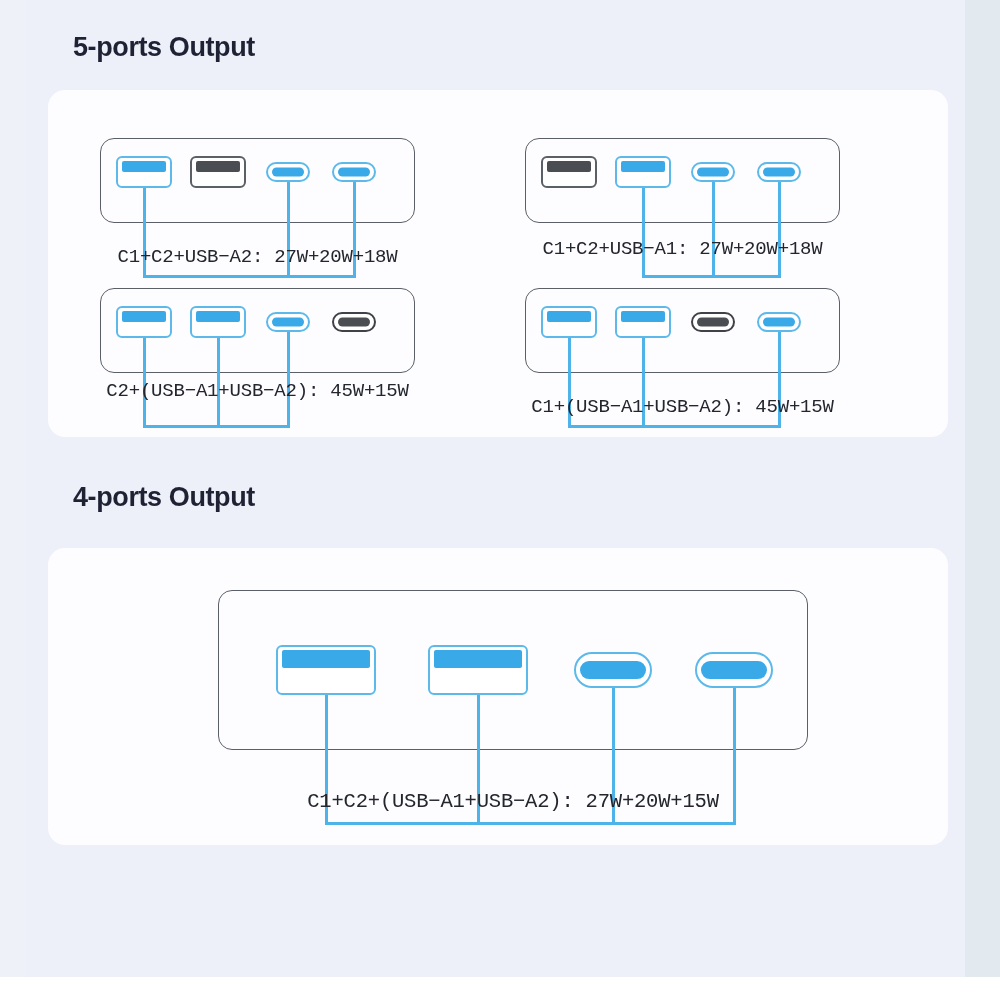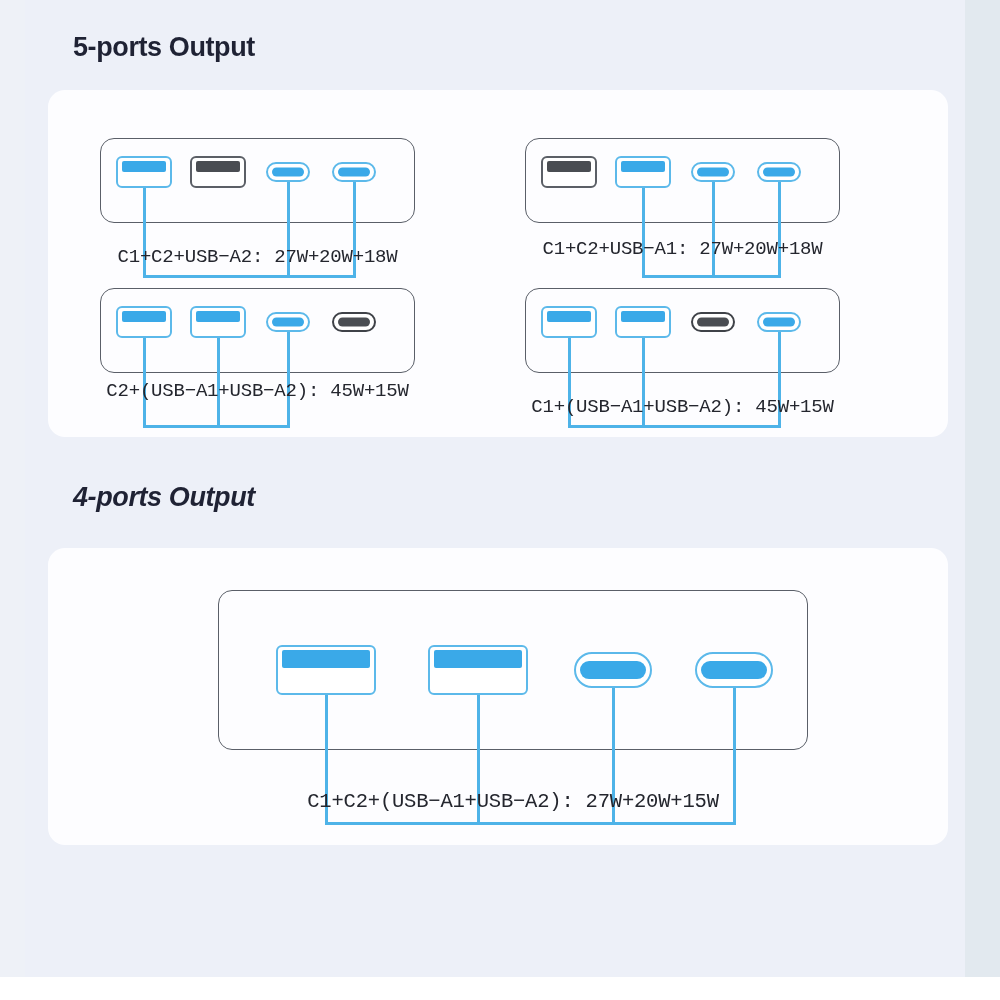--- a/index.html
+++ b/index.html
@@ -54,21 +54,21 @@
   
   .section-title {
     position: absolute;
     font-size: 27px;
     font-weight: bold;
     color: #1f2234;
     letter-spacing: -0.4px;
     white-space: nowrap;
   }
   #title-3ports { left: 73px; top: 32px; }
-  #title-4ports { left: 73px; top: 482px; font-style: italic; }
+  #title-4ports { left: 73px; top: 482px; }
 
   
   .card {
     position: absolute;
     background: #fdfdff;
     border-radius: 17px;
   }
   #card-3ports { left: 48px; top: 90px; width: 900px; height: 347px; }
   #card-4ports { left: 48px; top: 548px; width: 900px; height: 297px; }
 

